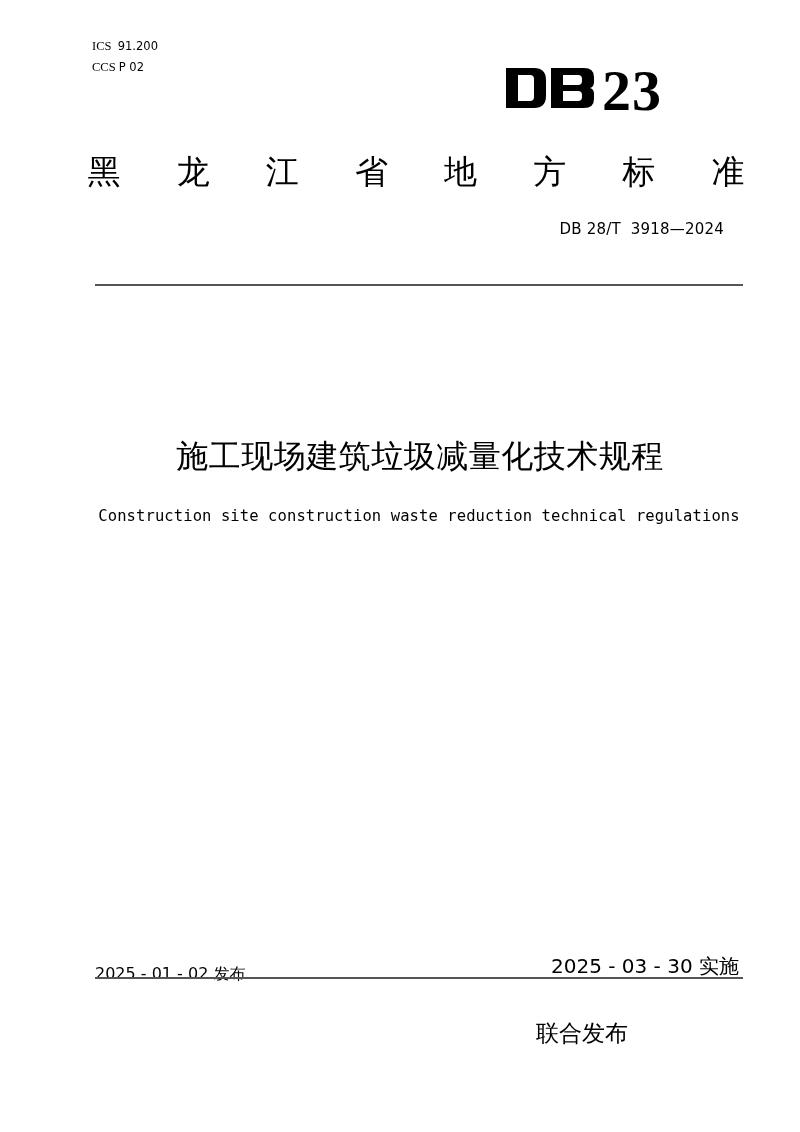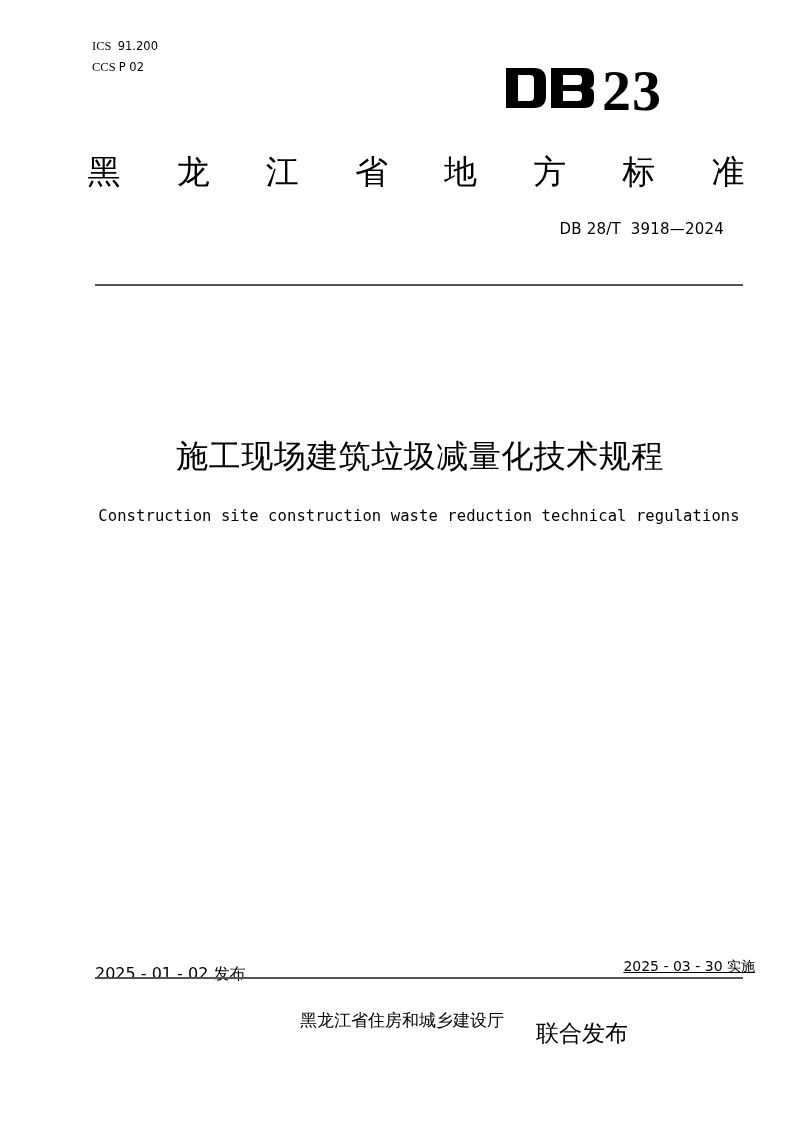--- a/index.html
+++ b/index.html
@@ -102,26 +102,25 @@
 
     #publish-date {
       left: 95px;
       top: 956px;
       font-size: 16px;
       line-height: 20px;
       white-space: pre;
       margin-top: 8px;
     }
     #effective-date {
-      right: 45px;
+      right: 61px;
       top: 956px;
-      font-size: 14px;
+      font-size: 20px;
       line-height: 20px;
       white-space: pre;
-      text-decoration: underline;
     }
 
     #issuers {
       left: 300px;
       top: 1009px;
       font-size: 17px;
       line-height: 23px;
     }
     #issuers div { white-space: nowrap; }
 
@@ -165,15 +164,14 @@
 
 <div id="title-cn" class="abs">施工现场建筑垃圾减量化技术规程</div>
 <div id="title-en" class="abs">Construction site construction waste reduction technical regulations</div>
 
 <div id="publish-date" class="abs">2025 - 01 - 02 发布</div>
 <div id="effective-date" class="abs">2025 - 03 - 30 实施</div>
 
 <div id="rule-bottom" class="abs rule"></div>
 
 <div id="issuers" class="abs">
-  <div>黑龙江省住房和城乡建设厅</div>
 </div>
 <div id="joint-issue" class="abs">联合发布</div>
 
 </body></html>

